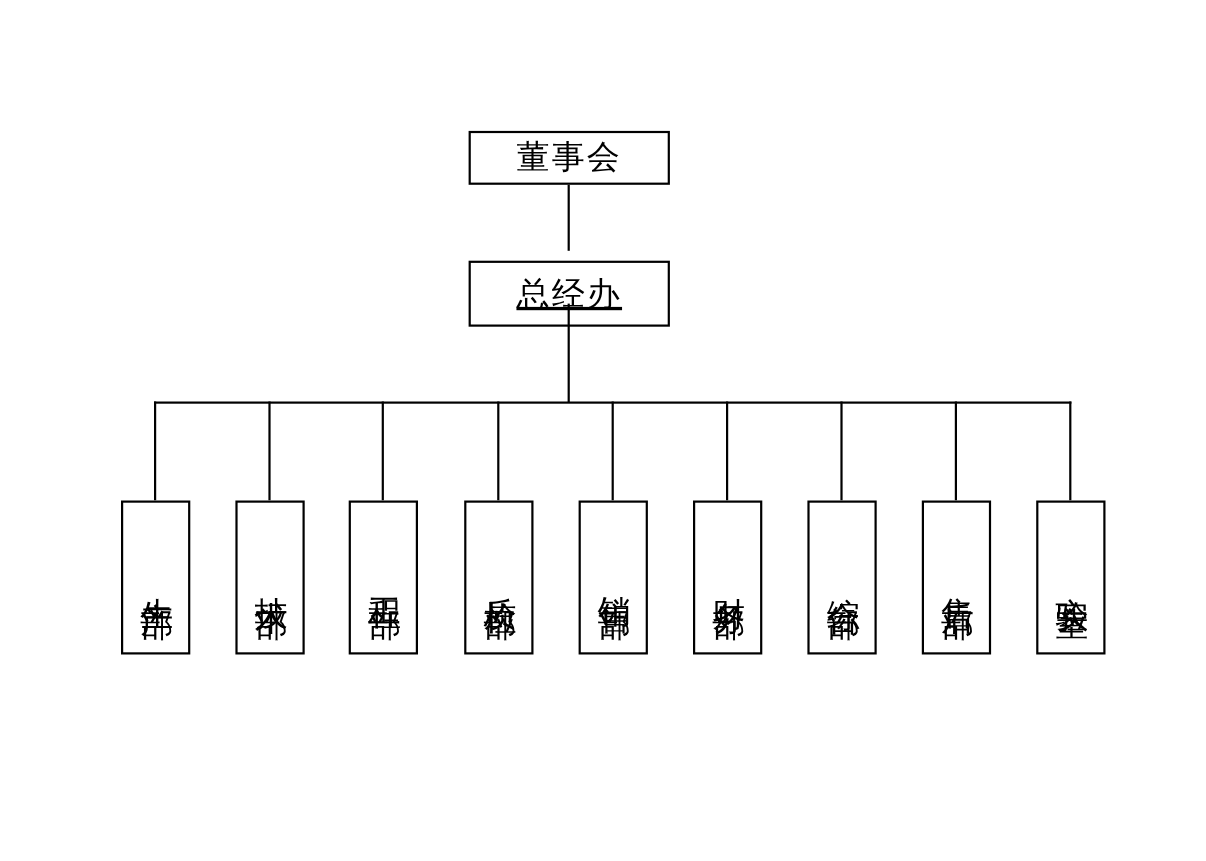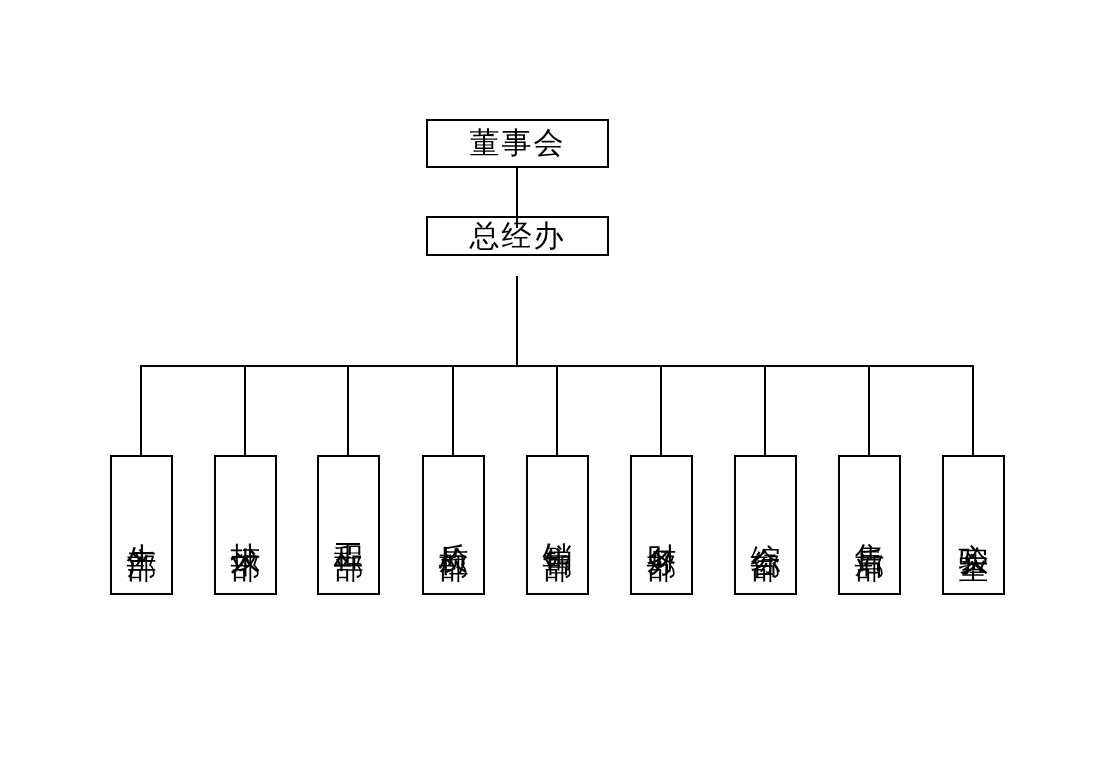--- a/index.html
+++ b/index.html
@@ -26,21 +26,21 @@
     justify-content: center;
   }
   .top-box {
     width: 183px;
     height: 49px;
     left: 426px;
     font-size: 30px;
     letter-spacing: 2px;
   }
   .box-board { top: 119px; }
-  .box-gm    { top: 216px; height: 40px; }
+  .box-gm    { top: 237px; height: 60px; text-decoration: underline; }
   .dept {
     width: 63px;
     height: 140px;
     top: 455px;
     font-size: 30px;
   }
   .vtext {
     writing-mode: vertical-rl;
     text-orientation: upright;
     letter-spacing: 4px;

